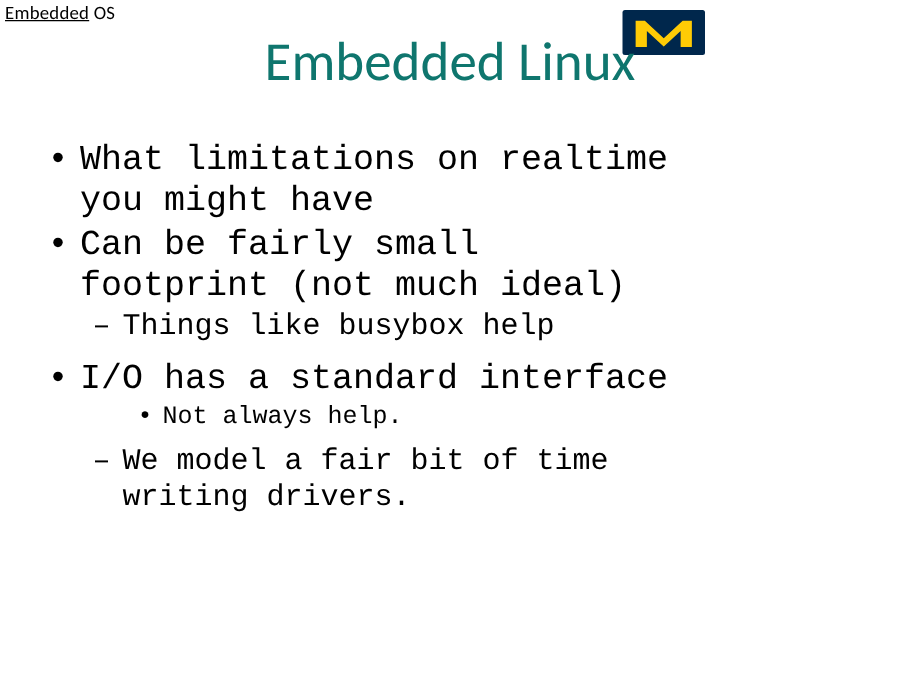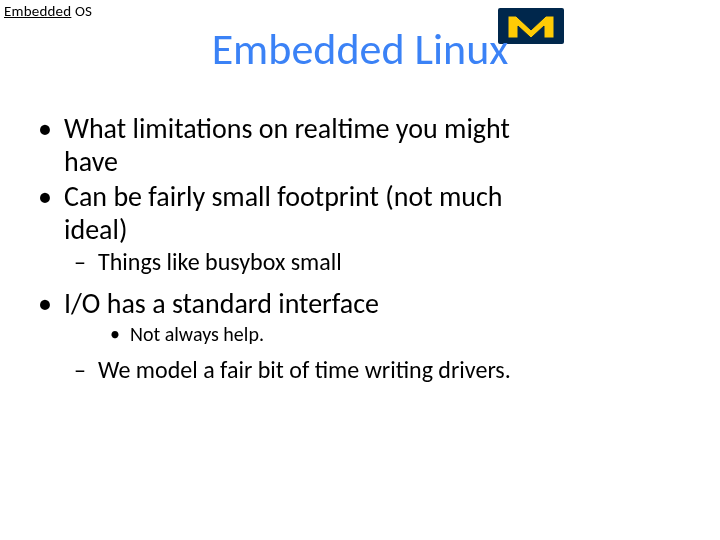--- a/index.html
+++ b/index.html
@@ -37,27 +37,28 @@
     height: 44px;
   }
   .title {
     position: absolute;
     top: 22px;
     left: 0;
     width: 720px;
     text-align: center;
     font-size: 44px;
     font-weight: 400;
-    color: #3b82f6;
+    color: #0f766e;
   }
   .body {
     position: absolute;
     top: 110px;
     left: 30px;
     right: 34px;
+    font-family: Liberation Mono, monospace;
   }
   .lvl1 {
     font-size: 28px;
     line-height: 1.18;
     margin: 2px 0 2px 0;
     padding-left: 34px;
     position: relative;
   }
   .lvl1::before {
     content: "•";
@@ -112,21 +113,21 @@
 
       <path d="M14 34 L14 12 L22 12 L37 26 L52 12 L60 12 L60 34 L50 34 L50 22 L37 34 L24 22 L24 34 Z" fill="#ffcb05" stroke="#00274c" stroke-width="1"></path>
     </svg>
   </div>
 
   <div class="title">Embedded Linux</div>
 
   <div class="body">
     <div class="lvl1">What limitations on realtime you might have</div>
     <div class="lvl1">Can be fairly small footprint (not much ideal)</div>
-    <div class="lvl2">Things like busybox small</div>
+    <div class="lvl2">Things like busybox help</div>
     <div class="gap"></div>
     <div class="lvl1">I/O has a standard interface</div>
     <div class="lvl3">Not always help.</div>
     <div class="gap"></div>
     <div class="lvl2">We model a fair bit of time writing drivers.</div>
   </div>
 
 </div>
 
 </body></html>

